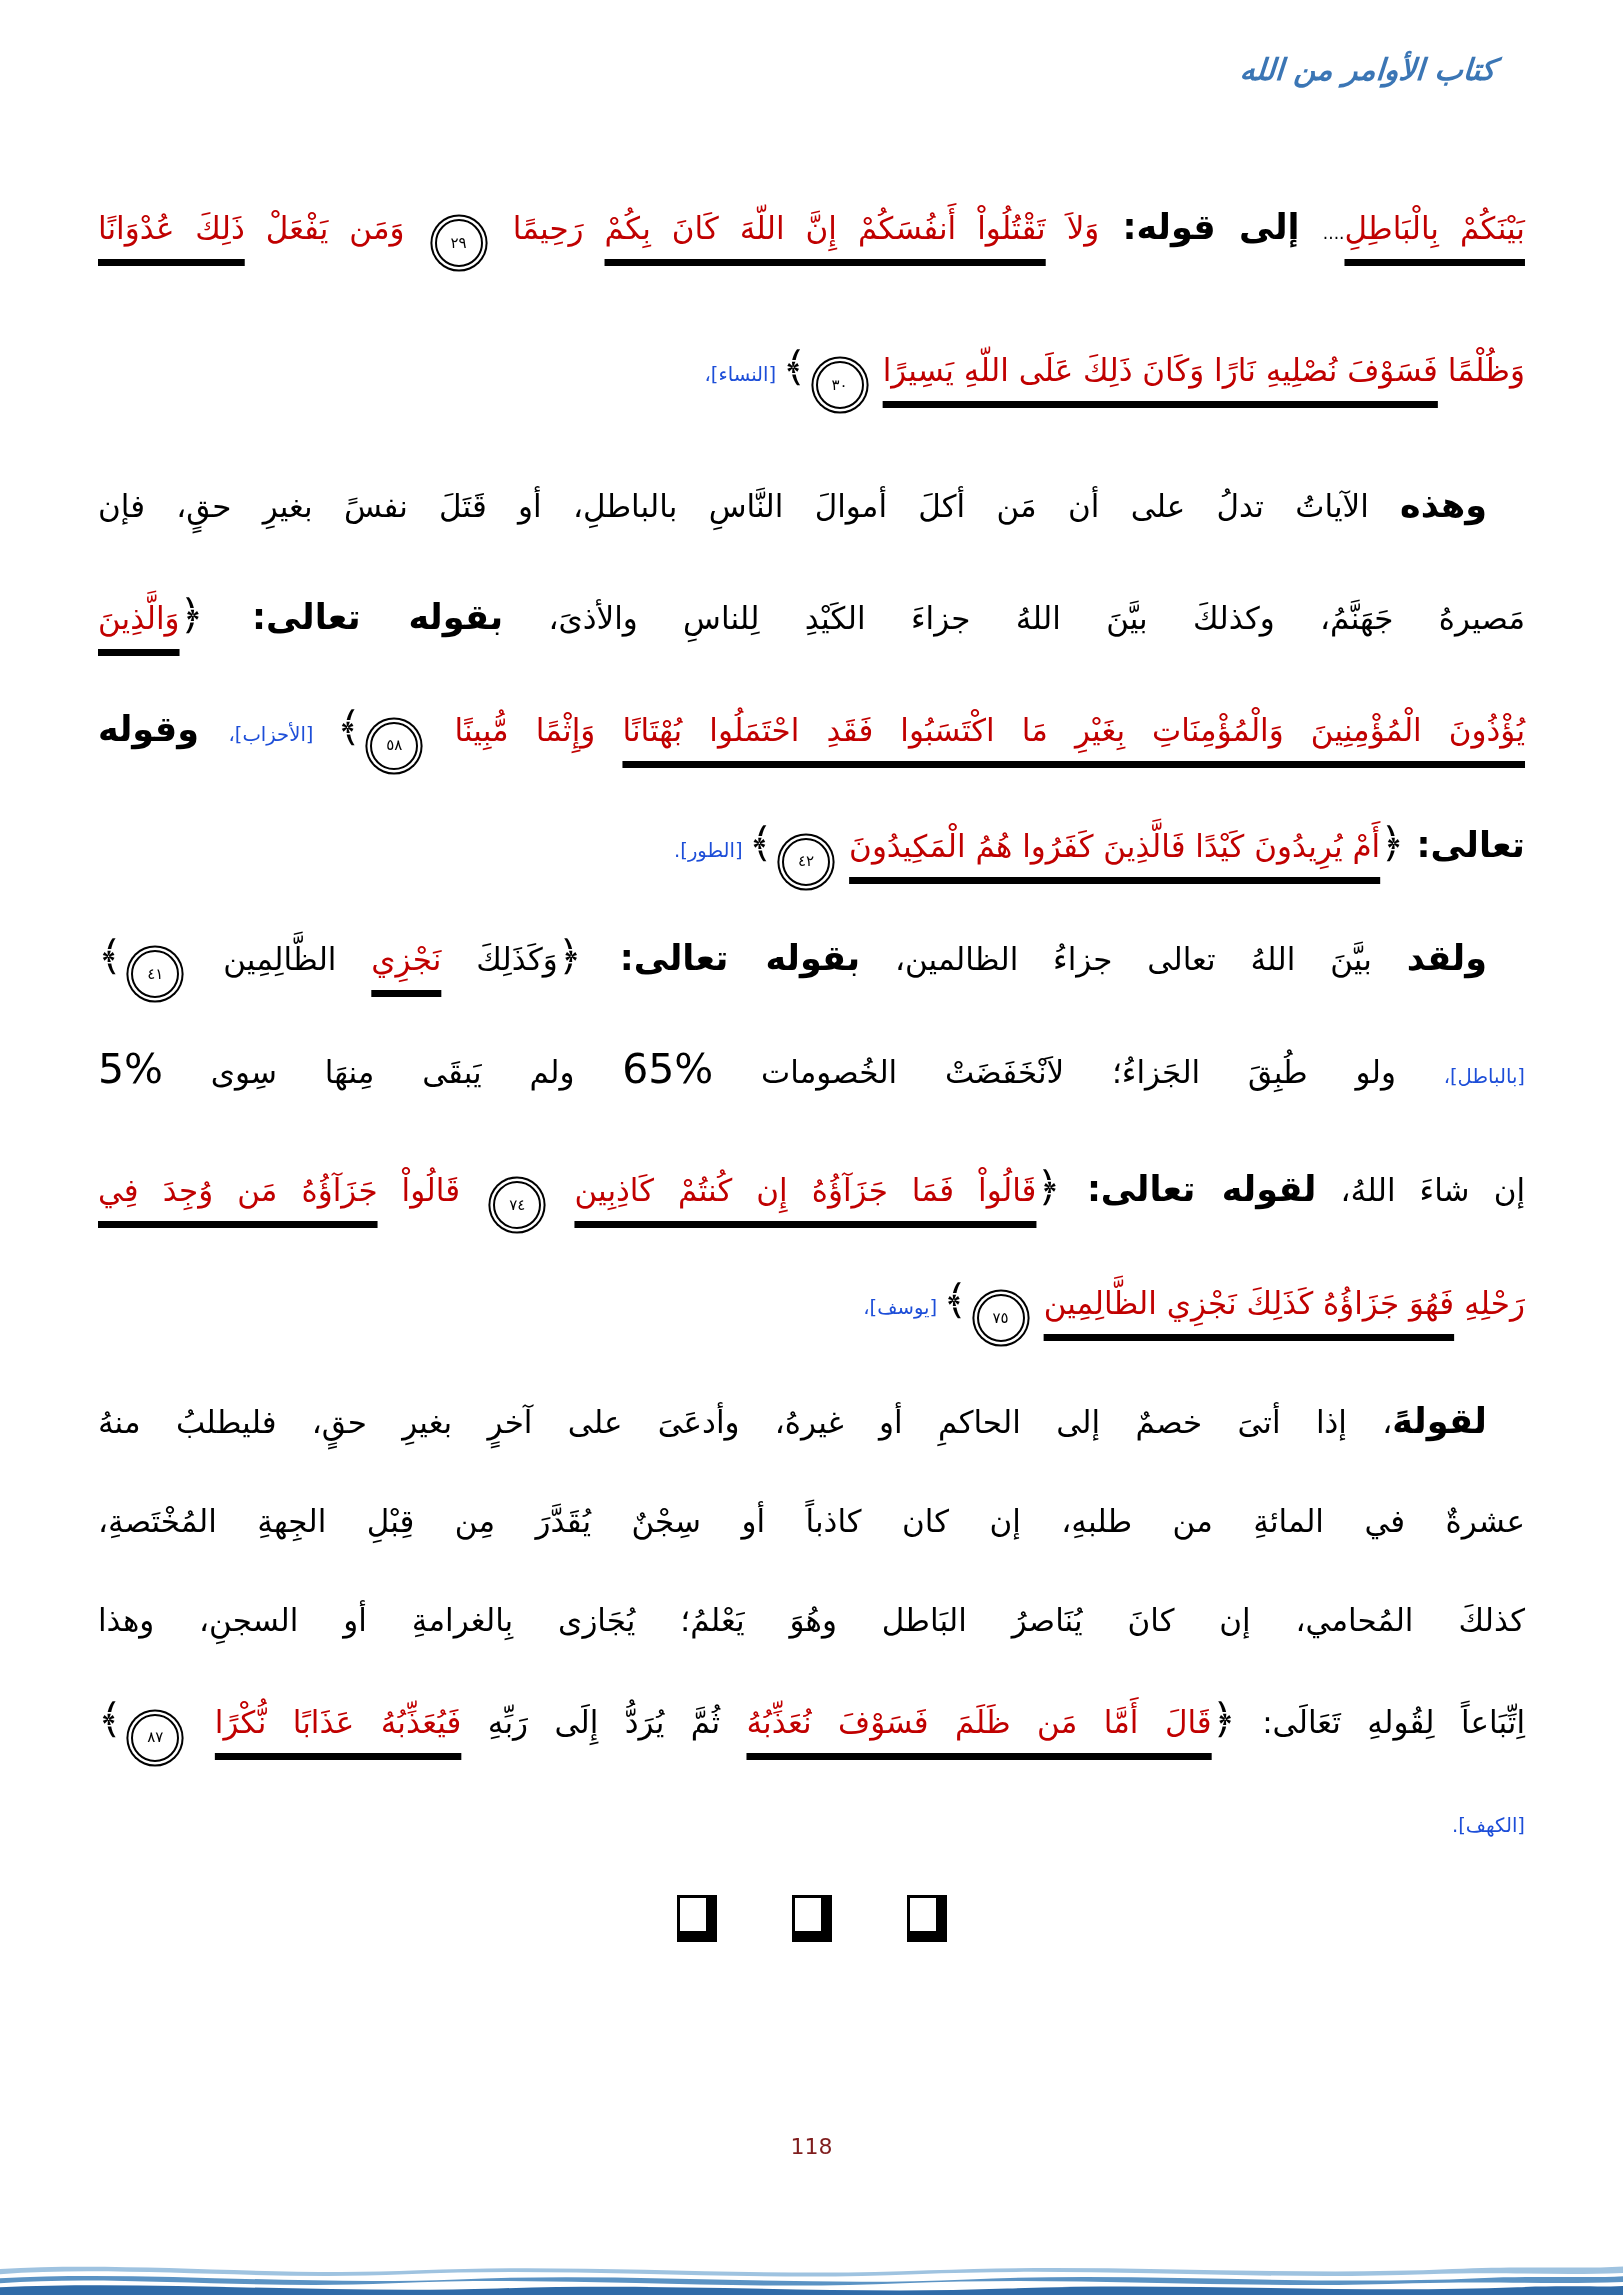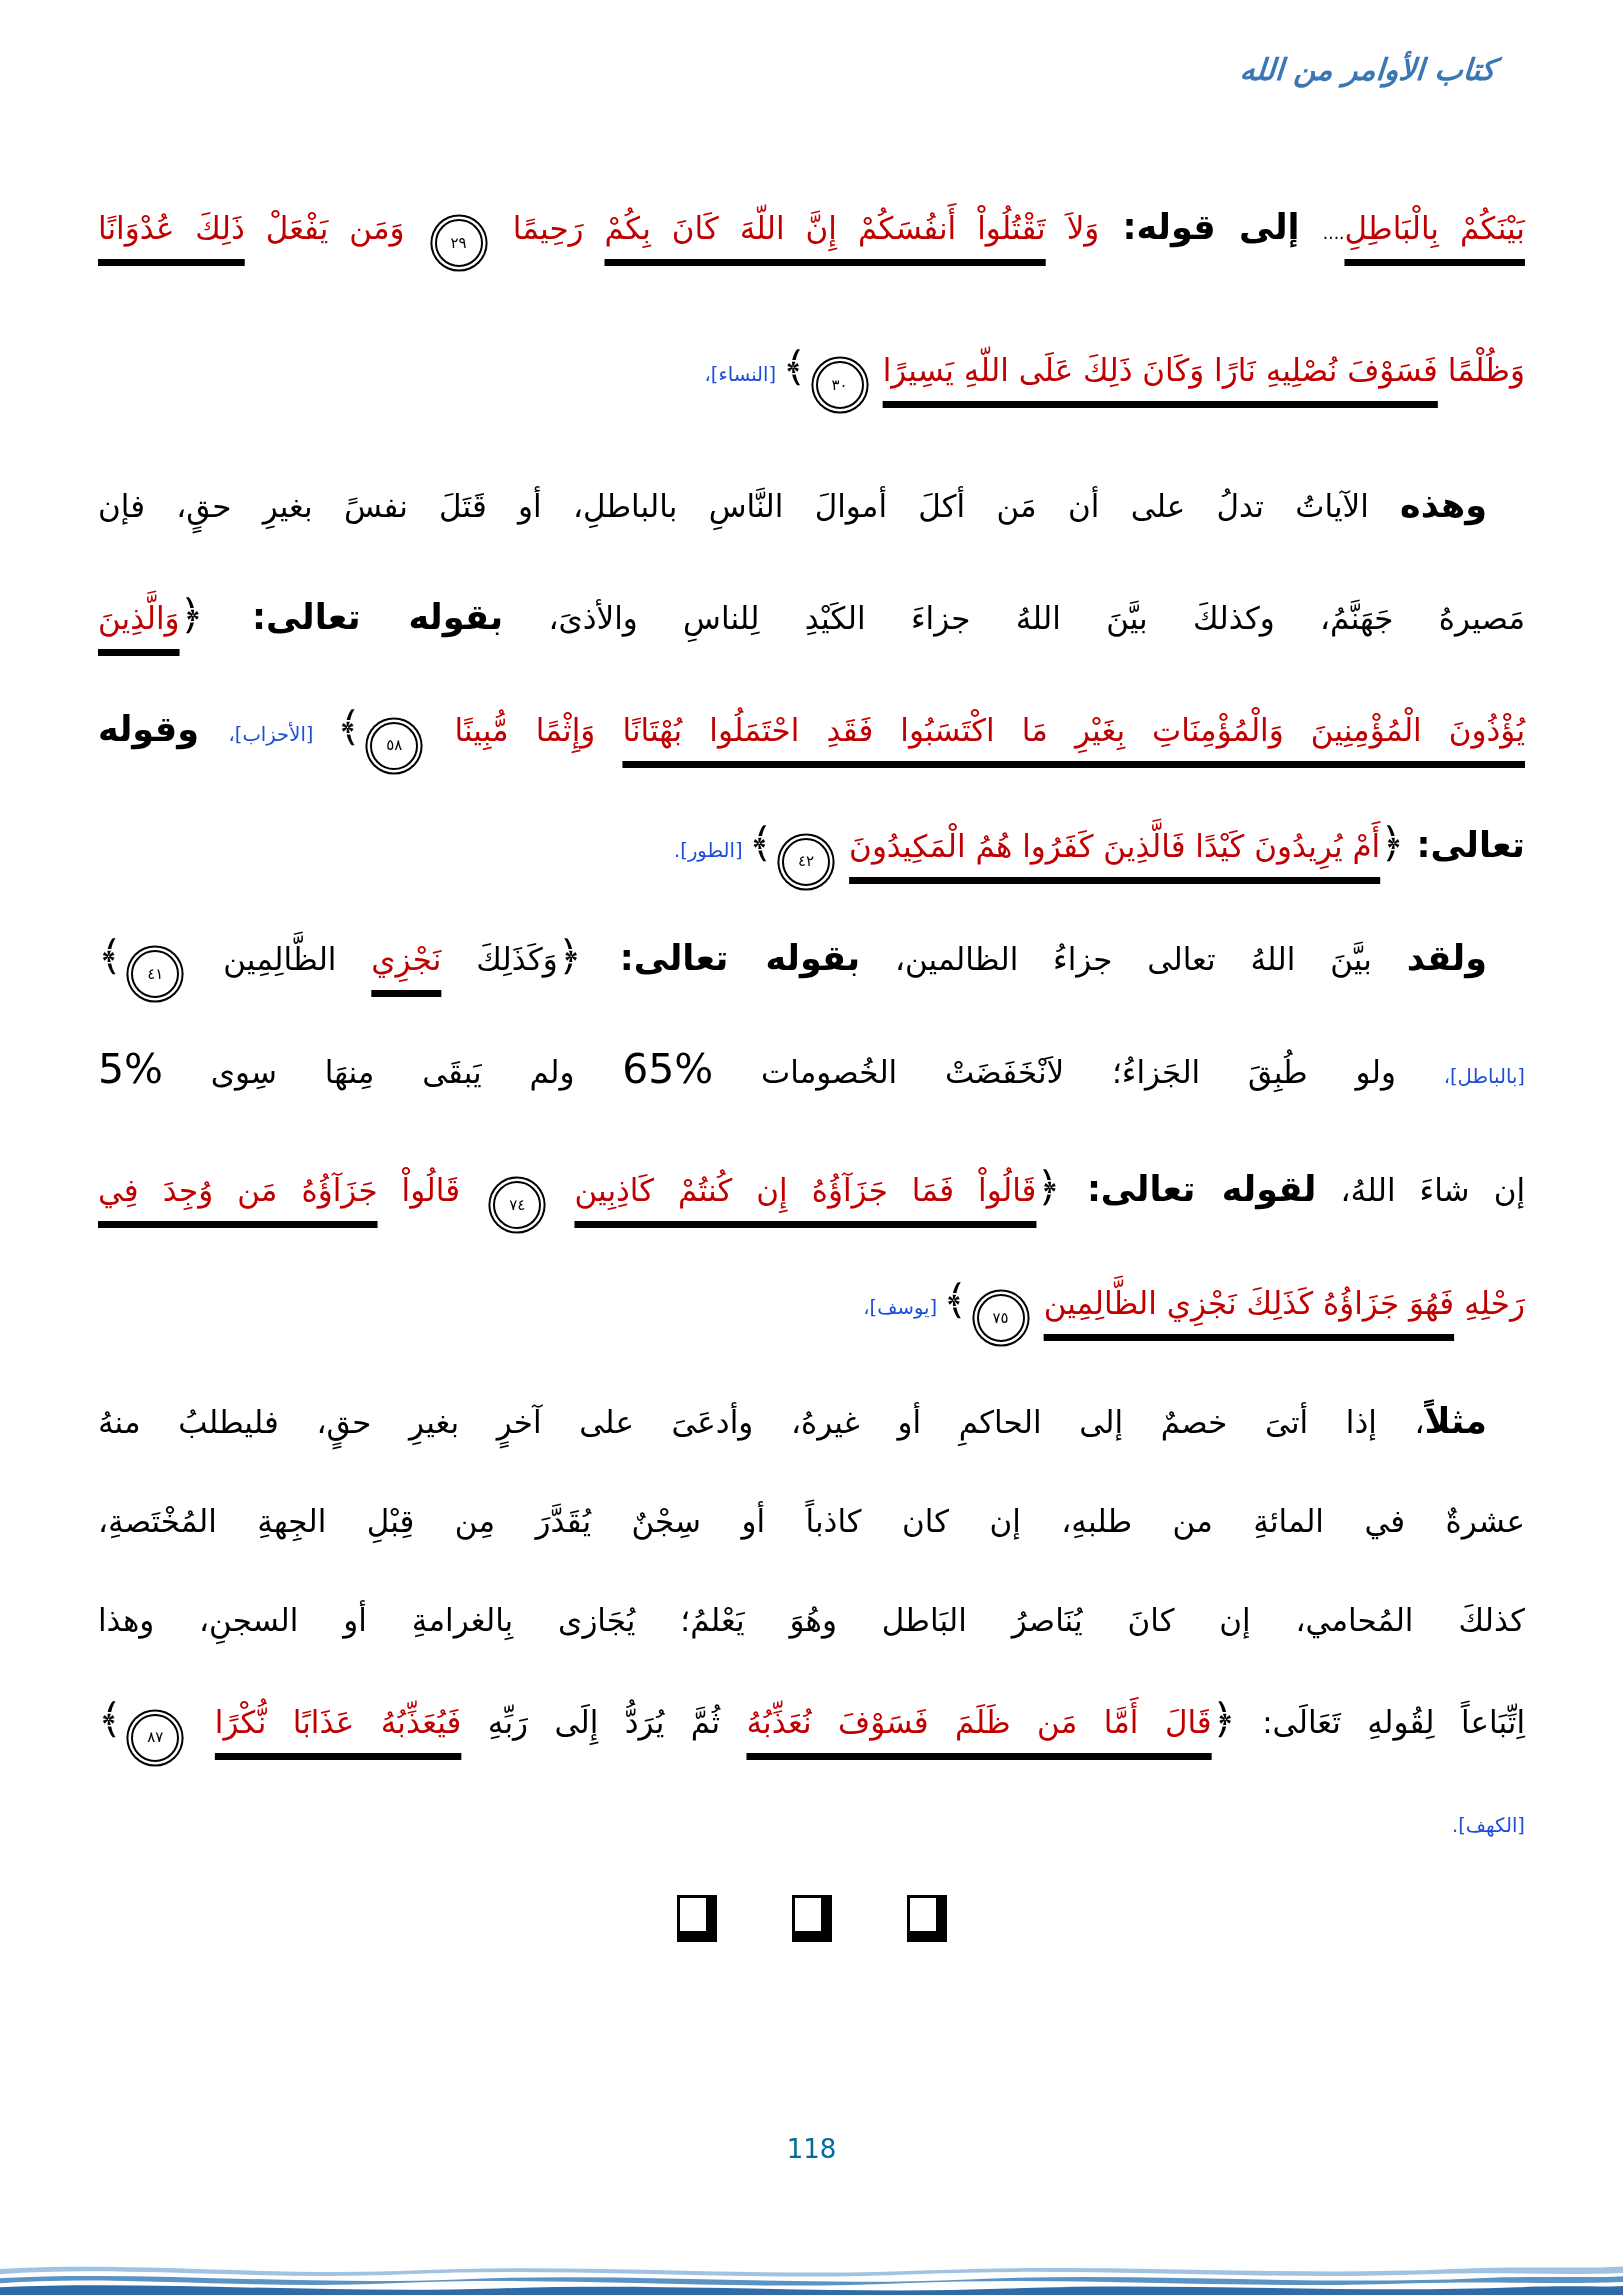--- a/index.html
+++ b/index.html
@@ -51,21 +51,21 @@
     display:flex;justify-content:center;gap:75px;
   }
   .sq{
     width:26px;height:33px;background:#fff;
     border:3.9px solid #000;
     border-left-width:3.9px;border-top-width:3.9px;
     border-right-width:11px;border-bottom-width:11px;
   }
   .page-number{
     position:absolute;top:2134px;left:0;width:100%;
-    text-align:center;font-size:26px;color:#0369a1;
+    text-align:center;font-size:22px;color:#7f1d1d;
     font-family:"DejaVu Sans",sans-serif;
   }
   .footer-wave{position:absolute;bottom:0;left:0;width:100%;height:35px;}
 </style>
 </head>
 <body>
 
 <div class="page">
 
   <div class="header-title">كتاب الأوامر من الله</div>
@@ -81,21 +81,21 @@
         <div class="line"><span class="seg red u">يُؤْذُونَ الْمُؤْمِنِينَ وَالْمُؤْمِنَاتِ بِغَيْرِ مَا اكْتَسَبُوا فَقَدِ احْتَمَلُوا بُهْتَانًا</span><span class="seg red"> وَإِثْمًا مُّبِينًا </span><span class="ayah">٥٨</span><span class="orn">﴾</span><span class="seg ref"> [الأحزاب]،</span><span class="seg b"> وقوله</span></div>
         <div class="line end"><span class="seg b">تعالى: </span><span class="orn">﴿</span><span class="seg red u">أَمْ يُرِيدُونَ كَيْدًا فَالَّذِينَ كَفَرُوا هُمُ الْمَكِيدُونَ</span><span class="seg red"> </span><span class="ayah">٤٢</span><span class="orn">﴾</span><span class="seg ref"> [الطور].</span></div>
       </div>
       <div class="block" style="top: 901px; line-height: 110px;">
         <div class="line indent"><span class="seg b">ولقد</span><span class="seg"> بيَّنَ اللهُ تعالى جزاءُ الظالمين، </span><span class="seg b">بقوله تعالى:</span><span class="orn"> ﴿</span><span class="seg">وَكَذَلِكَ </span><span class="seg red u">نَجْزِي</span><span class="seg"> الظَّالِمِين </span><span class="ayah">٤١</span><span class="orn">﴾</span></div>
         <div class="line"><span class="seg ref">[بالباطل]،</span><span class="seg"> ولو طُبِقَ الجَزاءُ؛ لاَنْخَفَضَتْ الخُصومات </span><span class="seg num">%65</span><span class="seg"> ولم يَبقَى مِنهَا سِوى </span><span class="seg num">%5</span></div>
         <div class="line"><span class="seg">إن شاءَ اللهُ، </span><span class="seg b">لقوله تعالى: </span><span class="orn">﴿</span><span class="seg red u">قَالُواْ فَمَا جَزَآؤُهُ إِن كُنتُمْ كَاذِبِين</span><span class="seg red"> </span><span class="ayah">٧٤</span><span class="seg red"> قَالُواْ </span><span class="seg red u">جَزَآؤُهُ مَن وُجِدَ فِي</span></div>
         <div class="line end"><span class="seg red">رَحْلِهِ </span><span class="seg red u">فَهُوَ جَزَاؤُهُ كَذَلِكَ نَجْزِي الظَّالِمِين</span><span class="seg red"> </span><span class="ayah">٧٥</span><span class="orn">﴾</span><span class="seg ref"> [يوسف]،</span></div>
       </div>
       <div class="block" style="top: 1372px; line-height: 99px;">
-        <div class="line indent"><span class="seg b">مثلاً</span><span class="seg">، إذا أتىَ خصمٌ إلى الحاكمِ أو غيرهُ، وأدعَىَ على آخرٍ بغيرِ حقٍ، فليطلبُ منهُ</span></div>
+        <div class="line indent"><span class="seg b">لقولهً</span><span class="seg">، إذا أتىَ خصمٌ إلى الحاكمِ أو غيرهُ، وأدعَىَ على آخرٍ بغيرِ حقٍ، فليطلبُ منهُ</span></div>
         <div class="line"><span class="seg">عشرةٌ في المائةِ من طلبهِ، إن كان كاذباً أو سِجْنٌ يُقَدَّرَ مِن قِبْلِ الجِهةِ المُخْتَصةِ،</span></div>
         <div class="line"><span class="seg">كذلكَ المُحامي، إن كانَ يُنَاصرُ البَاطل وهُوَ يَعْلمُ؛ يُجَازى بِالغرامةِ أو السجنِ، وهذا</span></div>
         <div class="line"><span class="seg">اِتِّبَاعاً لِقُولهِ تَعَالَى: </span><span class="orn">﴿</span><span class="seg red u">قَالَ أَمَّا مَن ظَلَمَ فَسَوْفَ نُعَذِّبُهُ</span><span class="seg"> ثُمَّ يُرَدُّ إِلَى رَبِّهِ </span><span class="seg red u">فَيُعَذِّبُهُ عَذَابًا نُّكْرًا</span><span class="seg red"> </span><span class="ayah">٨٧</span><span class="orn">﴾</span></div>
         <div class="line end"><span class="seg ref">[الكهف].</span></div>
       </div>
     </div>
 
   <div class="squares" id="squares">
       <div class="sq"></div>
       <div class="sq"></div>

